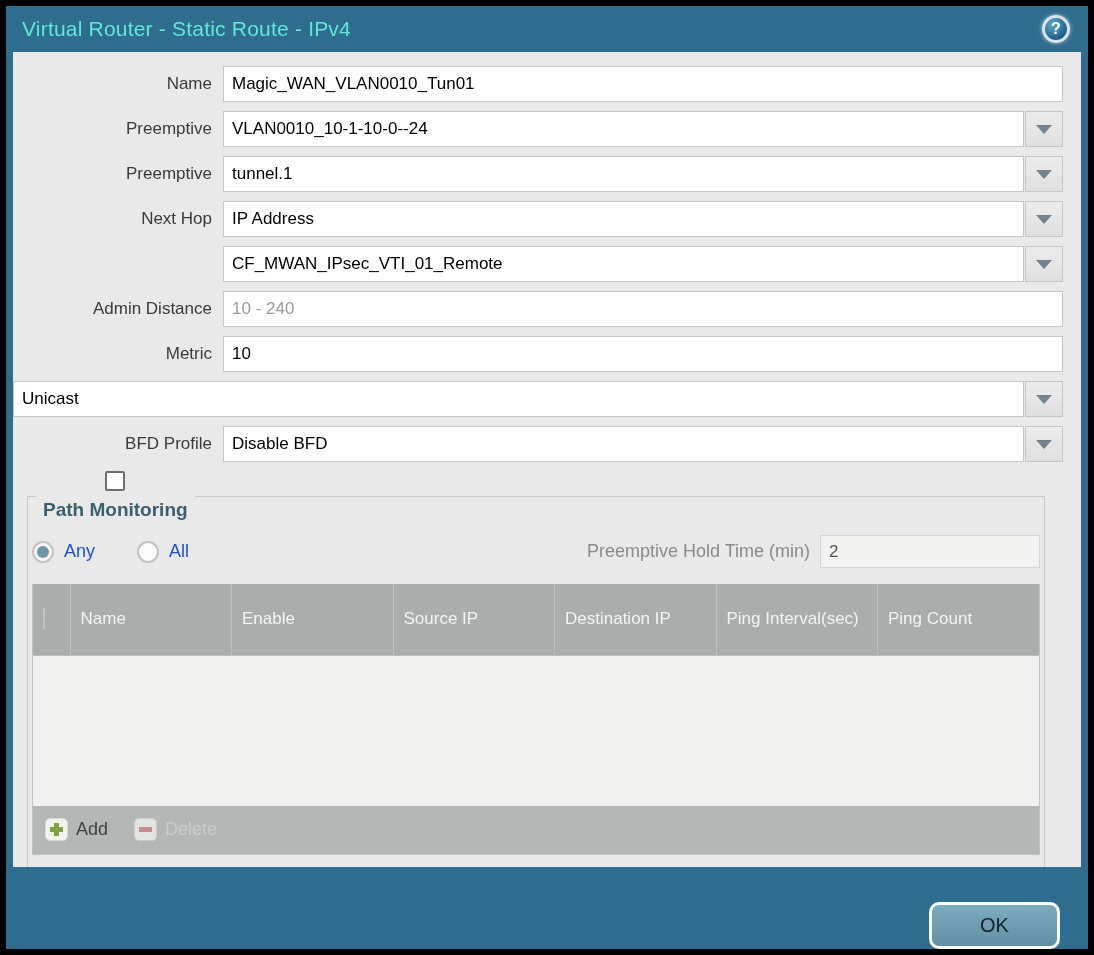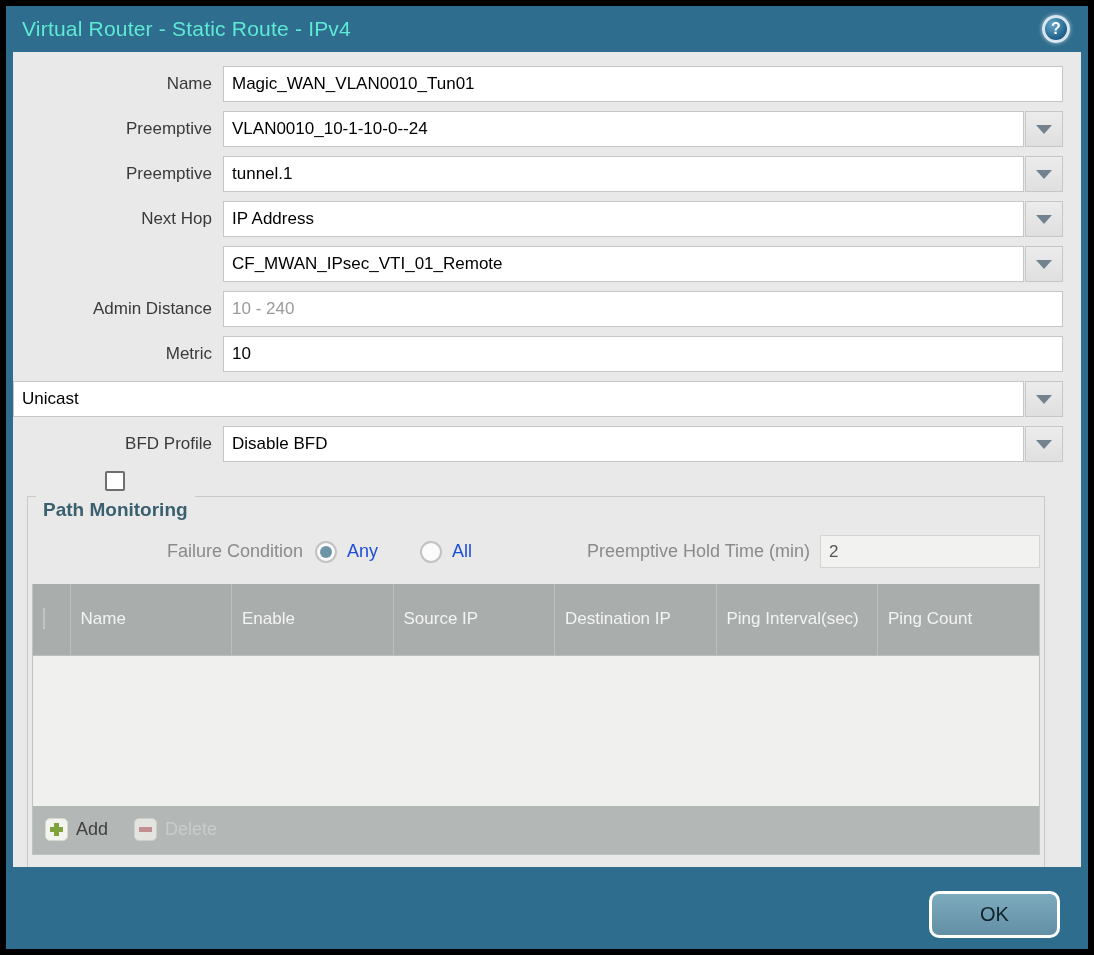--- a/index.html
+++ b/index.html
@@ -63,21 +63,21 @@
   .glyph.plus::before { left: 4px; top: 8px; width: 13px; height: 5px; }
   .glyph.plus::after { left: 8px; top: 4px; width: 5px; height: 13px; }
   .glyph.minus::before { content: ""; position: absolute; background: #c88184; left: 4px; top: 8px; width: 13px; height: 5px; }
   .tool-btn .tlabel { font-size: 18px; }
   .tool-btn.enabled .tlabel { color: #404040; }
   .tool-btn.disabled { cursor: default; }
   .tool-btn.disabled .tlabel { color: #c9ccca; }
   .tool-btn.disabled .glyph { opacity: 0.75; }
 
   
-  .dfooter { flex: 0 0 82px; display: flex; justify-content: flex-end; align-items: center; padding: 13px 28px 0 0; gap: 13px; }
+  .dfooter { flex: 0 0 82px; display: flex; justify-content: flex-end; align-items: flex-end; padding: 13px 28px 0 0; gap: 13px; }
   .btn { width: 131px; height: 47px; border-radius: 10px; border: 3px solid #ffffff; font-size: 20px;
     font-family: "Liberation Sans", sans-serif; color: #10232c; cursor: pointer; }
   .btn.ok { background: linear-gradient(#7dabbe, #638fa4); }
   .btn.cancel { background: linear-gradient(#d3d6d7, #bfc3c5); }
 </style>
 </head>
 <body>
 
 <div class="page">
   <div class="dialog">
@@ -169,21 +169,20 @@
         </span>
       </div>
 
       <fieldset class="group">
         <legend class="group-legend">
           <span class="checkbox"></span>
           <span class="group-title">Path Monitoring</span>
         </legend>
 
         <div class="cond-row">
-          <span class="cond-label">Failure Condition</span>
           <span class="radio selected"></span>
           <span class="radio-label">Any</span>
           <span class="gap-sm"></span>
           <span class="radio"></span>
           <span class="radio-label">All</span>
           <span class="preempt-label">Preemptive Hold Time (min)</span>
           <input class="preempt-input" type="text" value="2" style="">
         </div>
 
         <div class="ptable">

